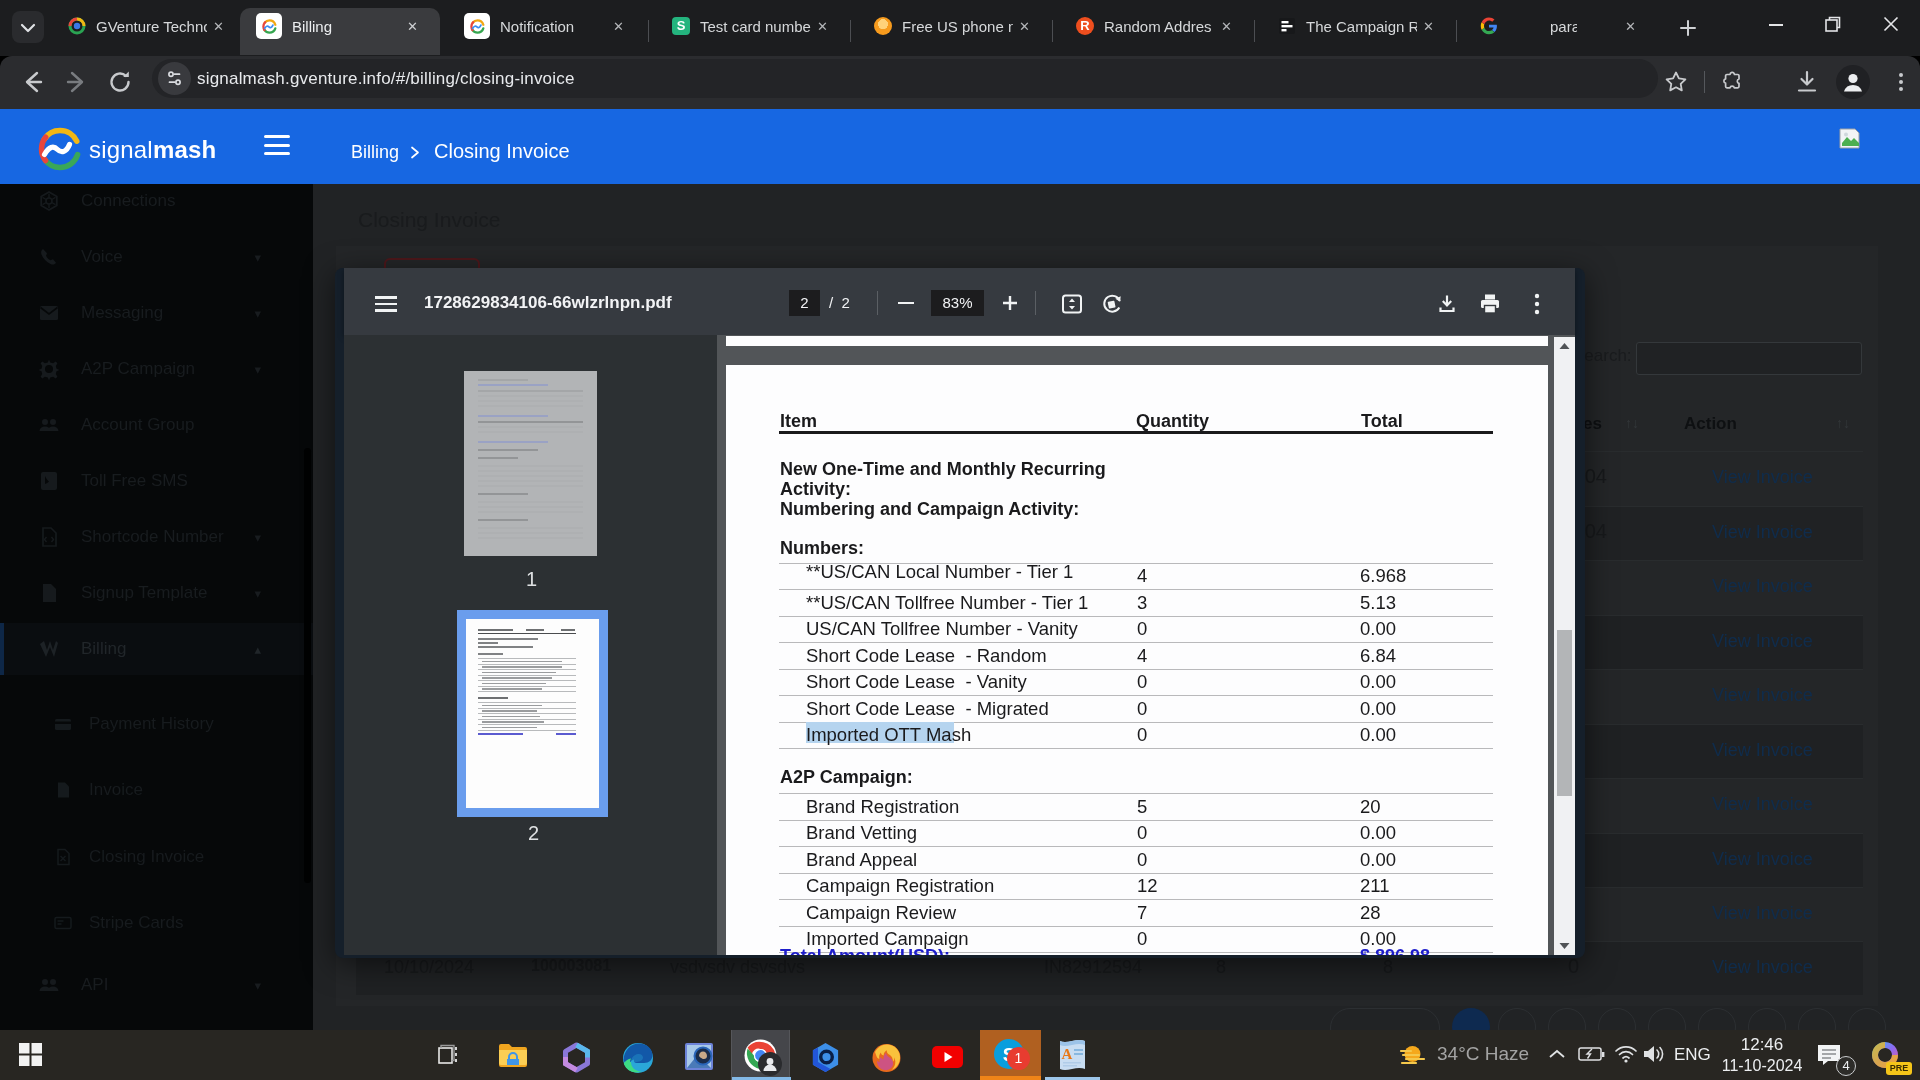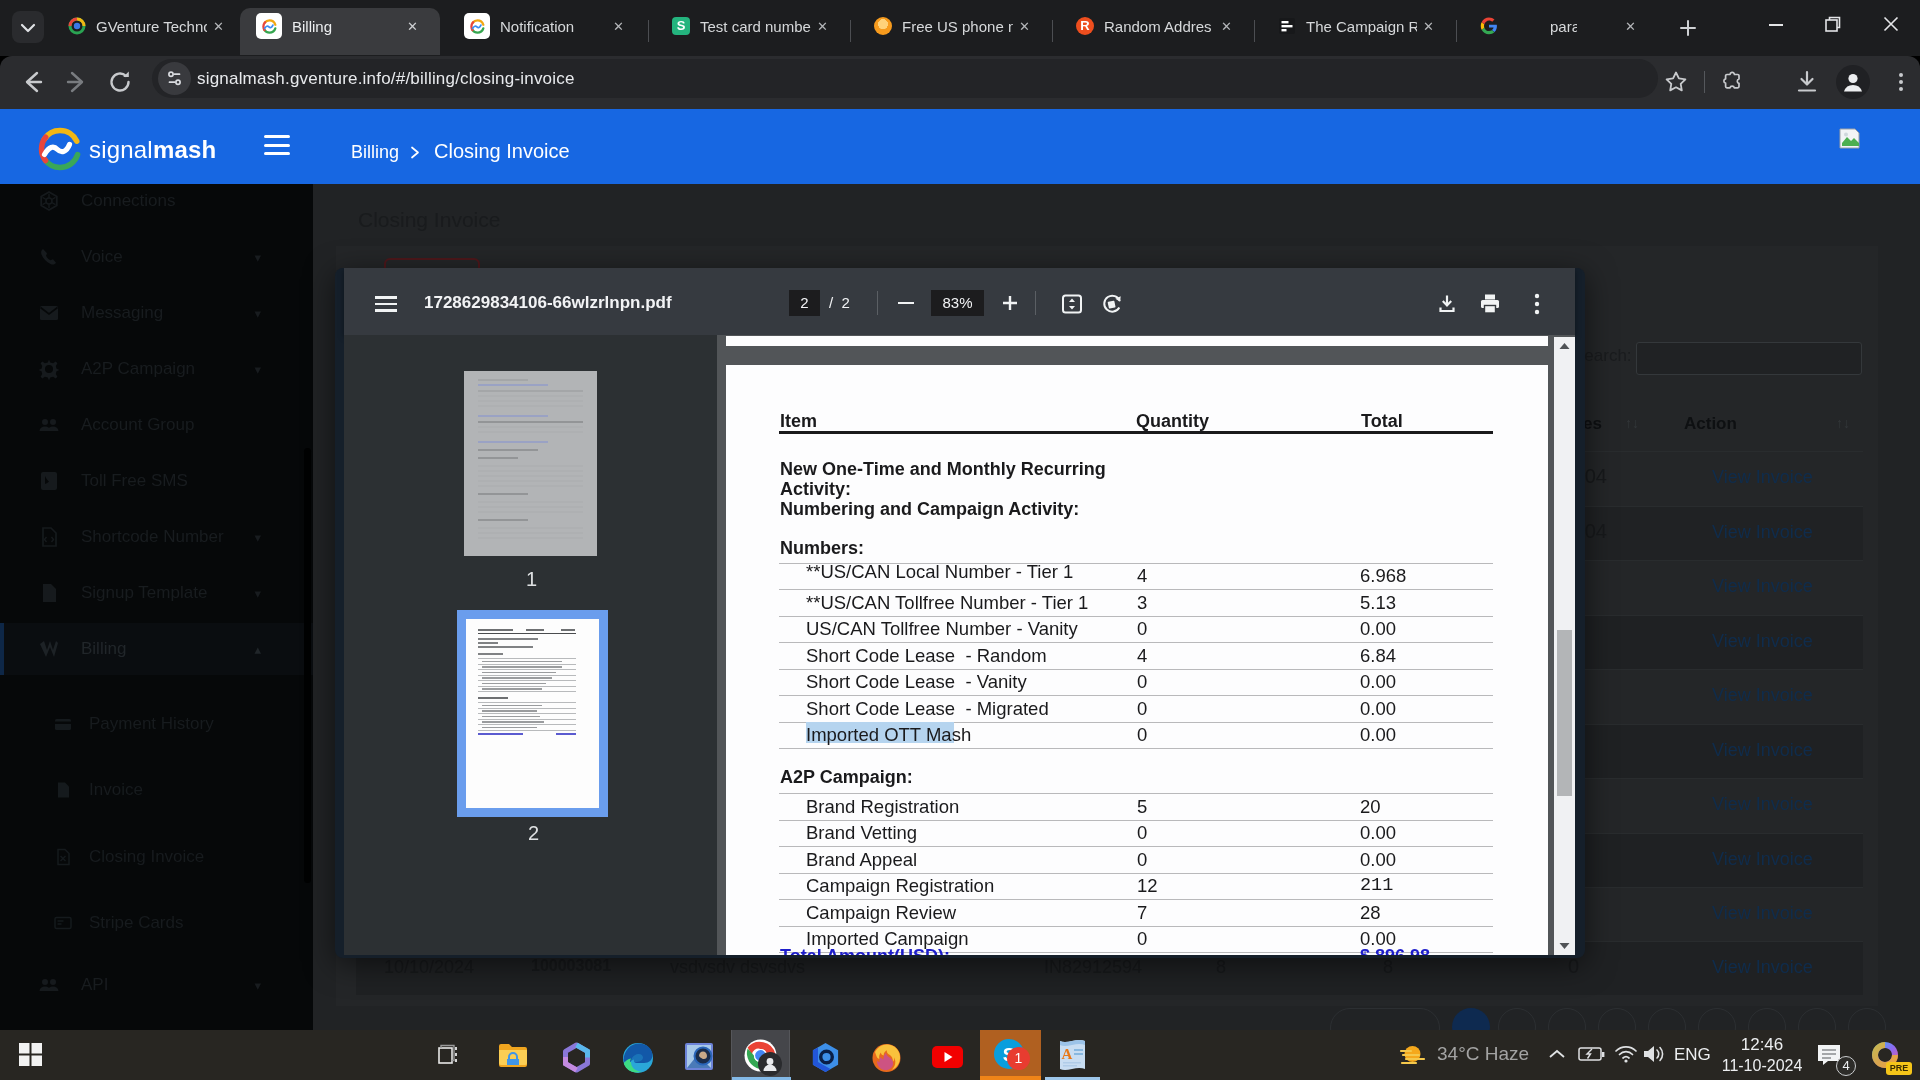--- a/index.html
+++ b/index.html
@@ -598,21 +598,21 @@
         <div class="pitem" style="top:457px;">Brand Vetting</div>
           <div class="pqty" style="top:457px;">0</div>
           <div class="ptot" style="top:457px;">0.00</div>
         <div class="pline" style="top:481px;"></div>
         <div class="pitem" style="top:483.5px;">Brand Appeal</div>
           <div class="pqty" style="top:483.5px;">0</div>
           <div class="ptot" style="top:483.5px;">0.00</div>
         <div class="pline" style="top:507.5px;"></div>
         <div class="pitem" style="top:510px;">Campaign Registration</div>
           <div class="pqty" style="top:510px;">12</div>
-          <div class="ptot" style="top:510px;font-family:Liberation Mono, monospace;">211</div>
+          <div class="ptot" style="top:510px;">211</div>
         <div class="pline" style="top:534px;"></div>
         <div class="pitem" style="top:536.5px;">Campaign Review</div>
           <div class="pqty" style="top:536.5px;">7</div>
           <div class="ptot" style="top:536.5px;">28</div>
         <div class="pline" style="top:560.5px;"></div>
         <div class="pitem" style="top:563px;">Imported Campaign</div>
           <div class="pqty" style="top:563px;">0</div>
           <div class="ptot" style="top:563px;">0.00</div>
         <div class="pline" style="top:587px;"></div>
         <div class="abs" style="left:54px;top:581px;font-size:18px;font-weight:bold;color:#1d1dcb;">Total Amount(USD):</div>

